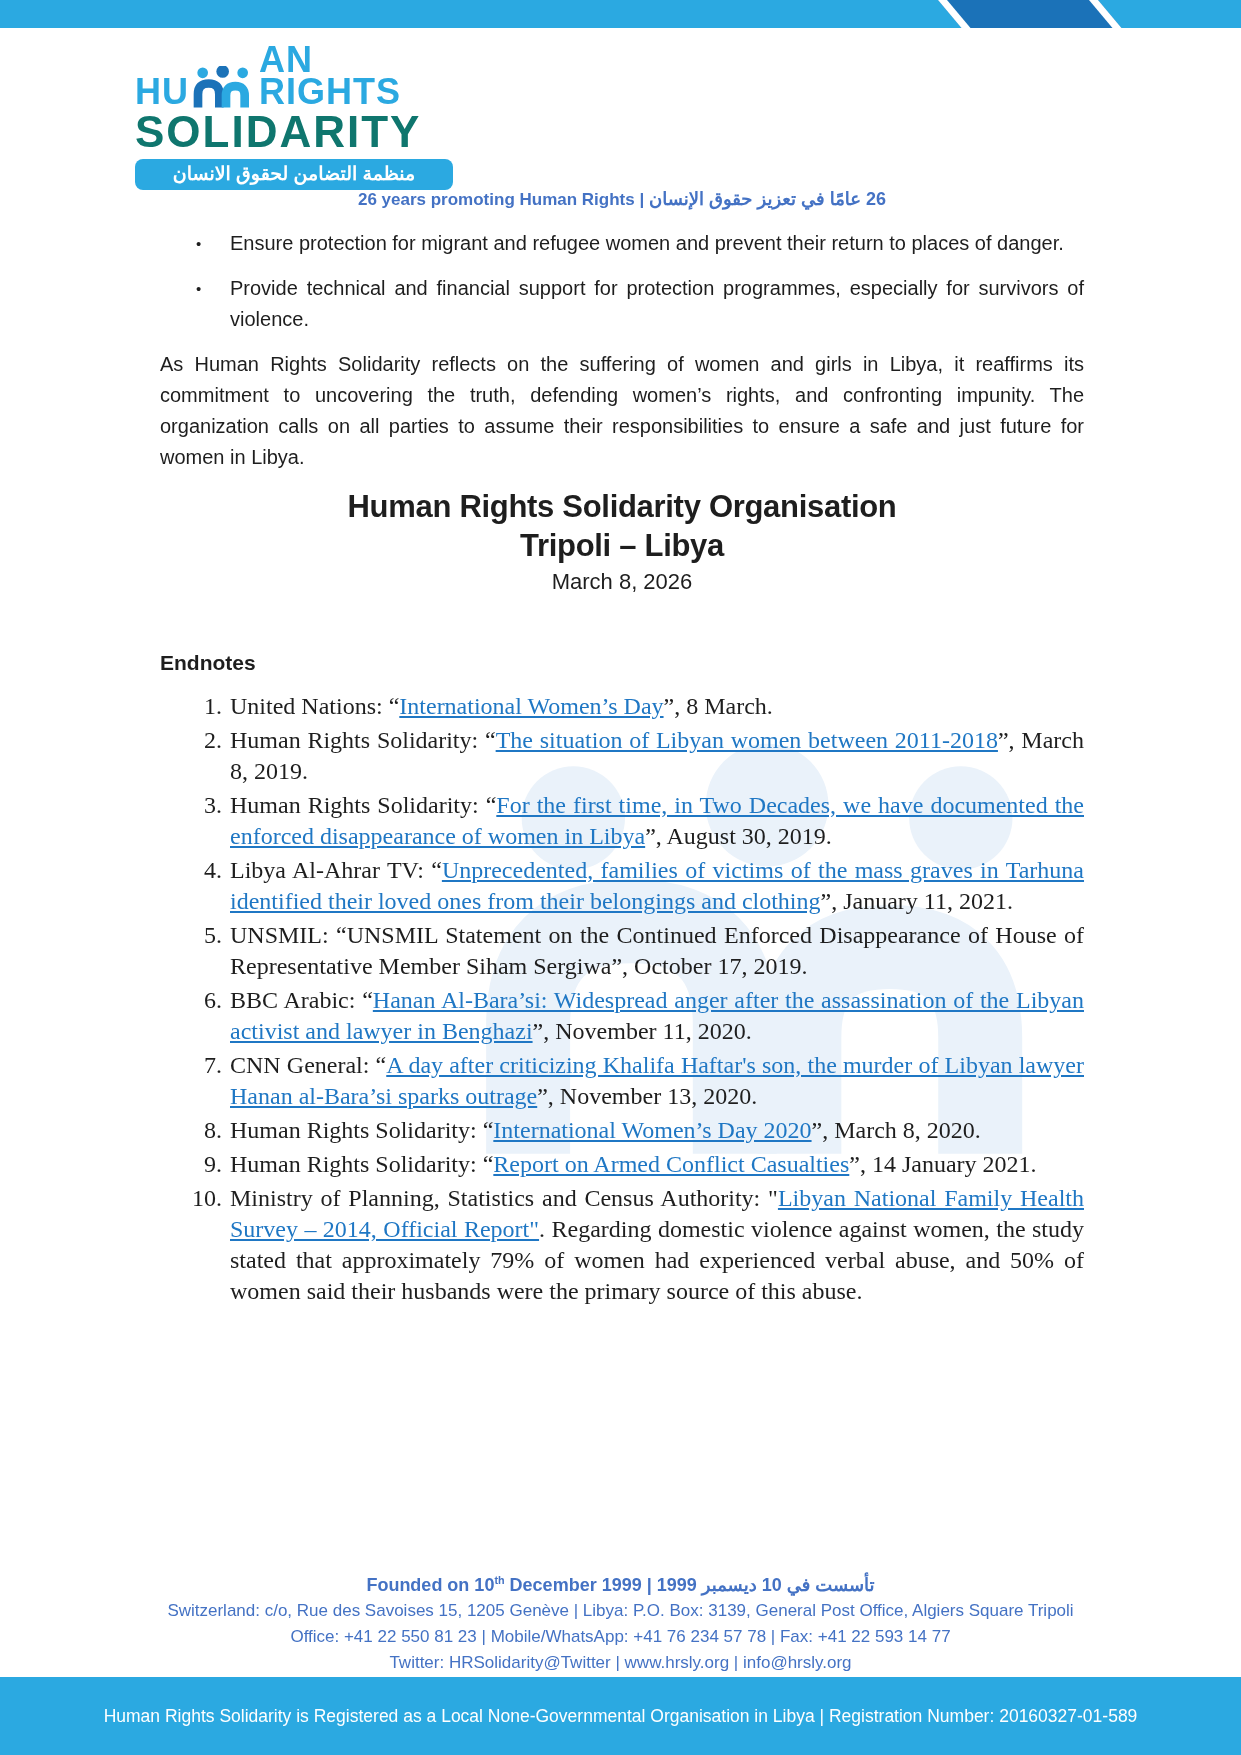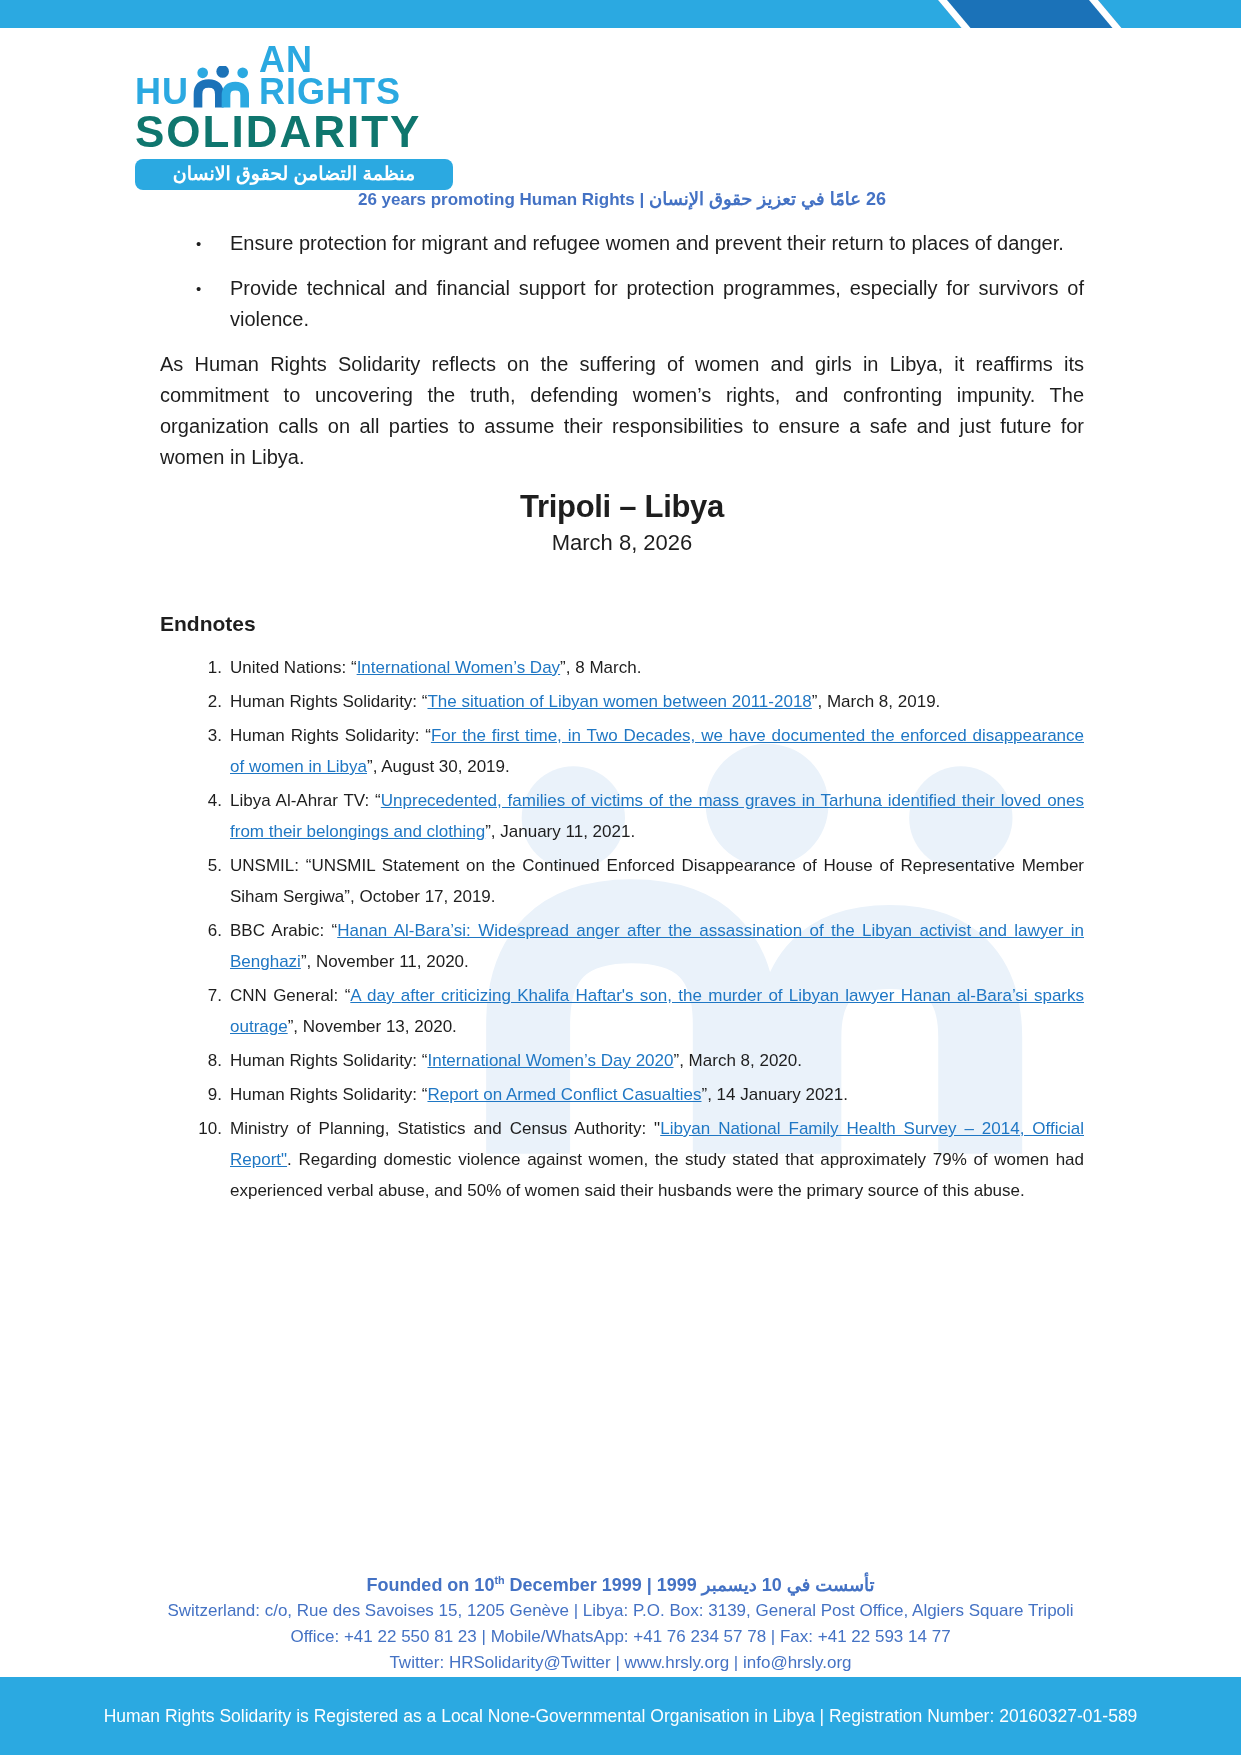--- a/index.html
+++ b/index.html
@@ -33,21 +33,21 @@
   ul.bullets li { padding-left:70px; text-indent:-34px; text-align:justify;
                   font-size:20px; line-height:31px; margin-bottom:14px; }
   ul.bullets .blt { display:inline-block; width:34px; text-indent:0; font-size:15px; vertical-align:1px; }
   .bodypara { margin-top:8px; text-align:justify; font-size:20px; line-height:31px; }
   .doc-title { margin-top:14px; text-align:center; }
   .doc-title .t1, .doc-title .t2 { font-weight:bold; font-size:31px; line-height:39px; letter-spacing:-0.3px; }
   .doc-title .dt { font-size:22px; line-height:34px; }
   .endnotes-h { margin-top:52px; font-weight:bold; font-size:21px; }
   ol.endnotes { list-style:none; margin:16px 0 0; padding:0; }
   ol.endnotes li { padding-left:70px; text-indent:-44px; text-align:justify;
-                   font-size:17px; line-height:31px; margin-bottom:3px; }
+                   font-size:24px; line-height:31px; margin-bottom:3px;font-family:Liberation Serif, serif; }
   ol.endnotes .num { display:inline-block; width:36px; margin-right:8px;
                      text-align:right; text-indent:0; white-space:nowrap; }
   a.lnk { color:#1f77c4; text-decoration:underline; cursor:pointer; }
   
   .footer { position:absolute; left:0; width:100%; top:1567px; z-index:1;
             text-align:center; color:#4472c4; font-size:17px; line-height:26px; }
   .footer .founded { font-weight:bold; font-size:18px; }
   .footer sup { font-size:60%; }
   .bottombar { position:absolute; left:0; top:1677px; width:100%; height:78px; background:#2ba9e1;
                z-index:1; display:flex; align-items:center; justify-content:center;
@@ -99,20 +99,21 @@
     </div>
 
     <ul class="bullets">
         <li><span class="blt">•</span><span>Ensure protection for migrant and refugee women and prevent their return to places of danger.</span></li>
         <li><span class="blt">•</span><span>Provide technical and financial support for protection programmes, especially for survivors of violence.</span></li>
       </ul>
 
     <div class="bodypara">As Human Rights Solidarity reflects on the suffering of women and girls in Libya, it reaffirms its commitment to uncovering the truth, defending women’s rights, and confronting impunity. The organization calls on all parties to assume their responsibilities to ensure a safe and just future for women in Libya.</div>
 
     <div class="doc-title">
+      <div class="t1">Human Rights Solidarity Organisation</div>
       <div class="t2">Tripoli – Libya</div>
       <div class="dt">March 8, 2026</div>
     </div>
 
     <div class="endnotes-h">Endnotes</div>
     <ol class="endnotes">
         <li><span class="num">1.</span><span>United Nations: “</span><a class="lnk">International Women’s Day</a><span>”, 8 March.</span></li>
         <li><span class="num">2.</span><span>Human Rights Solidarity: “</span><a class="lnk">The situation of Libyan women between 2011-2018</a><span>”, March 8, 2019.</span></li>
         <li><span class="num">3.</span><span>Human Rights Solidarity: “</span><a class="lnk">For the first time, in Two Decades, we have documented the enforced disappearance of women in Libya</a><span>”, August 30, 2019.</span></li>
         <li><span class="num">4.</span><span>Libya Al-Ahrar TV: “</span><a class="lnk">Unprecedented, families of victims of the mass graves in Tarhuna identified their loved ones from their belongings and clothing</a><span>”, January 11, 2021.</span></li>

